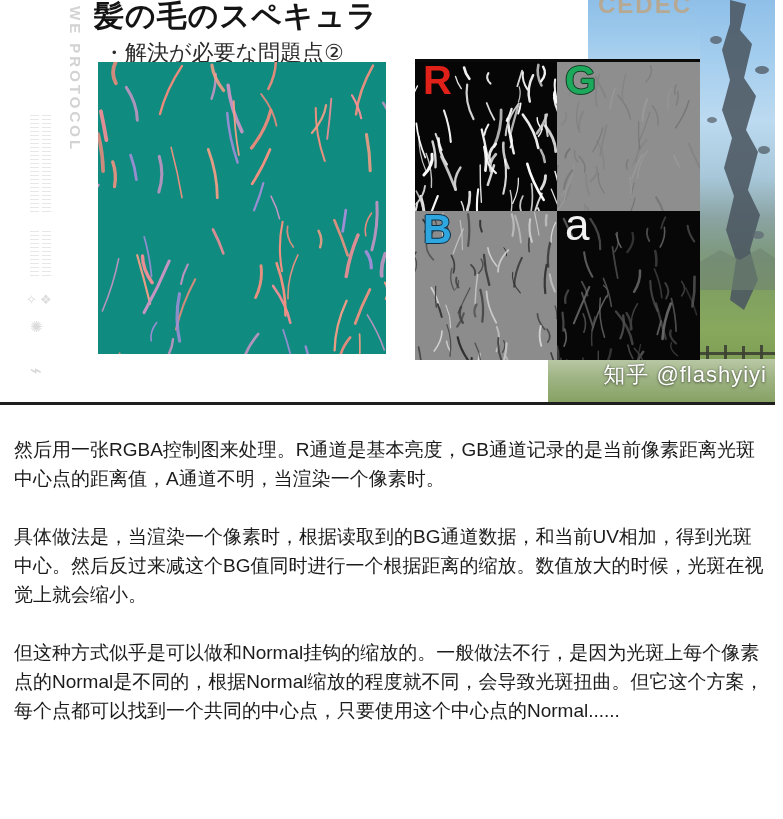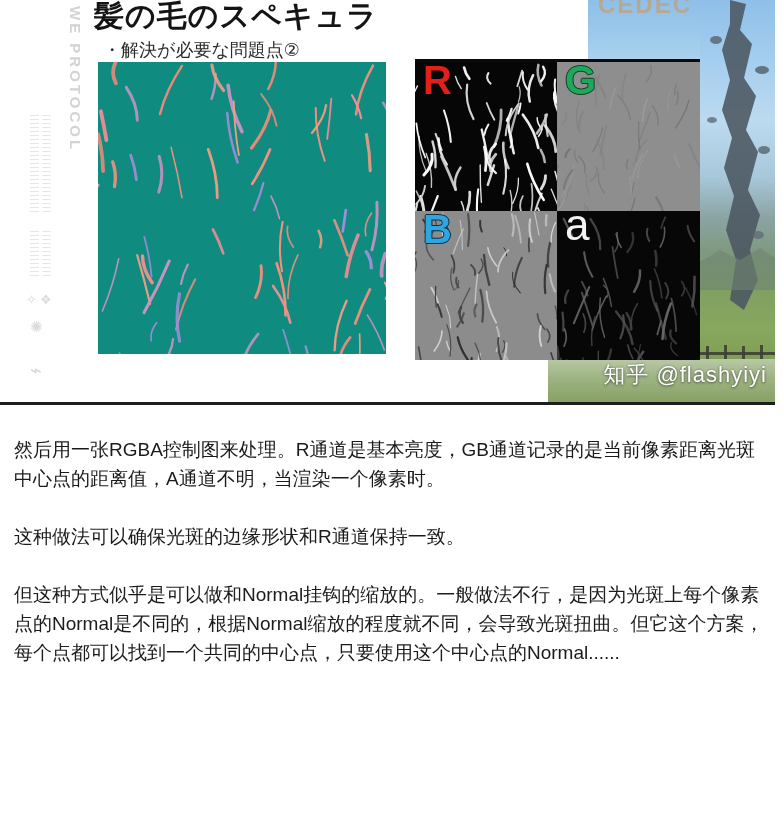--- a/index.html
+++ b/index.html
@@ -13,21 +13,21 @@
   .game-strip{position:absolute;left:700px;top:0;width:75px;height:402px;
     background:linear-gradient(180deg,#8fbfe8 0%,#a3cdee 14%,#bcdaf0 30%,#a8c8da 44%,#8ba4a4 54%,#7e997e 63%,#7fa061 72%,#88a85e 82%,#7c9b52 92%,#748f4a 100%);}
   .grass-corner{position:absolute;left:548px;top:359px;width:227px;height:43px;
     background:linear-gradient(180deg,#b9c8a6 0%,#9eb383 45%,#87a264 100%);}
   .cedec-logo{position:absolute;left:10px;top:-9px;font-size:24px;font-weight:bold;
     letter-spacing:2px;color:rgba(214,148,74,0.55);}
   .watermark{position:absolute;right:8px;top:360px;font-size:22px;color:#ffffff;
     text-shadow:0 1px 3px rgba(0,0,0,0.45),0 0 2px rgba(0,0,0,0.35);letter-spacing:1px;}
 
   .slide-title{position:absolute;left:94px;top:-4px;font-size:30px;font-weight:bold;color:#141414;letter-spacing:1px;}
-  .slide-bullet{position:absolute;left:103px;top:38px;font-size:18px;color:#2a2a2a;}
+  .slide-bullet{position:absolute;left:103px;top:38px;font-size:22px;color:#2a2a2a;}
 
   
   .sidebar{position:absolute;left:0;top:0;width:94px;height:405px;background:#ffffff;}
   .sidebar-brand{position:absolute;left:84px;top:6px;transform:rotate(90deg);transform-origin:0 0;
     font-size:15px;font-weight:bold;letter-spacing:3px;color:#d3d3d3;white-space:nowrap;}
   .fineprint{position:absolute;background:repeating-linear-gradient(0deg,#e7e7e7 0 1px,transparent 1px 4px);}
   .fp1{left:30px;top:112px;width:9px;height:100px;}
   .fp2{left:42px;top:112px;width:9px;height:100px;}
   .fp3{left:30px;top:228px;width:9px;height:48px;}
   .fp4{left:42px;top:228px;width:9px;height:48px;}
@@ -432,15 +432,15 @@
       <span class="ch-label lbl-a">a</span>
     </div>
   </div>
 
   <div class="bottom-line"></div>
   <div class="watermark">知乎 @flashyiyi</div>
 </div>
 
 <div class="article">
   <p>然后用一张RGBA控制图来处理。R通道是基本亮度，GB通道记录的是当前像素距离光斑中心点的距离值，A通道不明，当渲染一个像素时。</p>
-  <p>这种做法可以确保光斑的边缘形状和R通道保持一致。</p>
+  <p>具体做法是，当渲染一个像素时，根据读取到的BG通道数据，和当前UV相加，得到光斑中心。然后反过来减这个BG值同时进行一个根据距离的缩放。数值放大的时候，光斑在视觉上就会缩小。</p>
   <p>但这种方式似乎是可以做和Normal挂钩的缩放的。一般做法不行，是因为光斑上每个像素点的Normal是不同的，根据Normal缩放的程度就不同，会导致光斑扭曲。但它这个方案，每个点都可以找到一个共同的中心点，只要使用这个中心点的Normal......</p>
 </div>
 
 </body></html>

